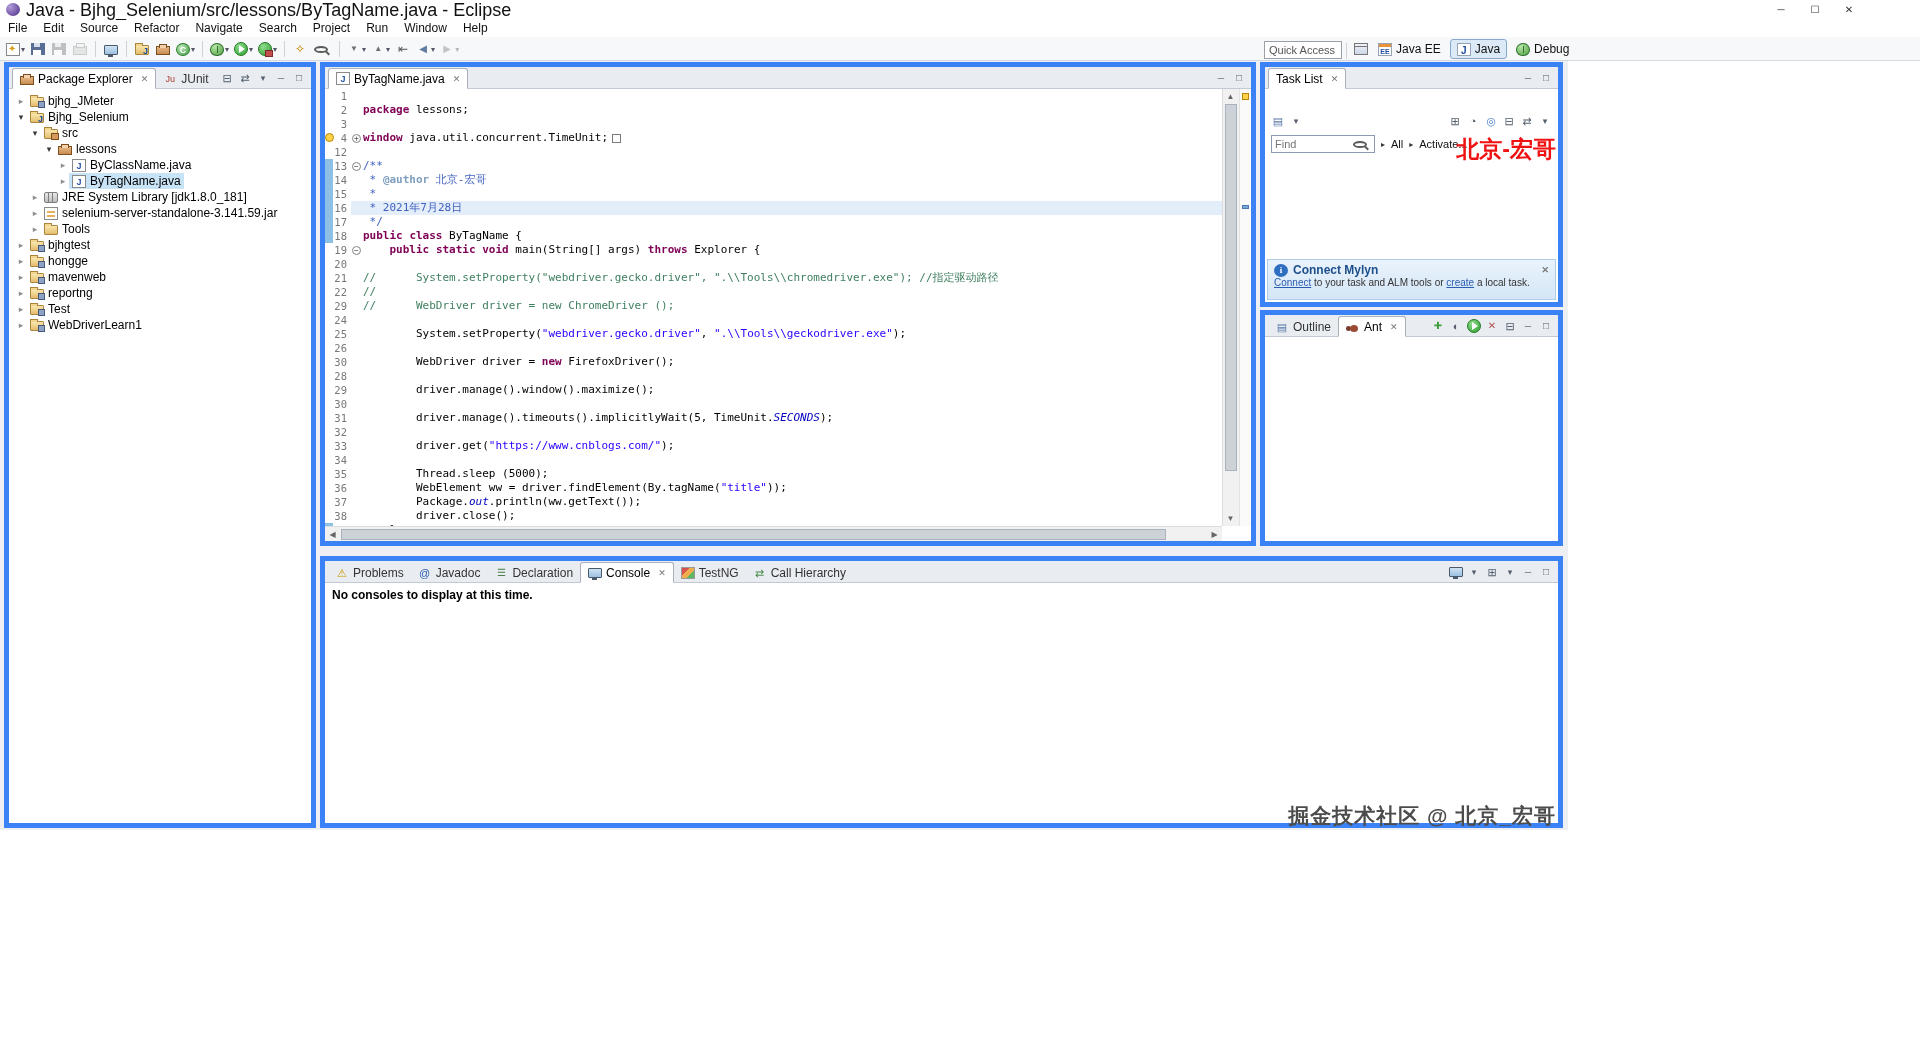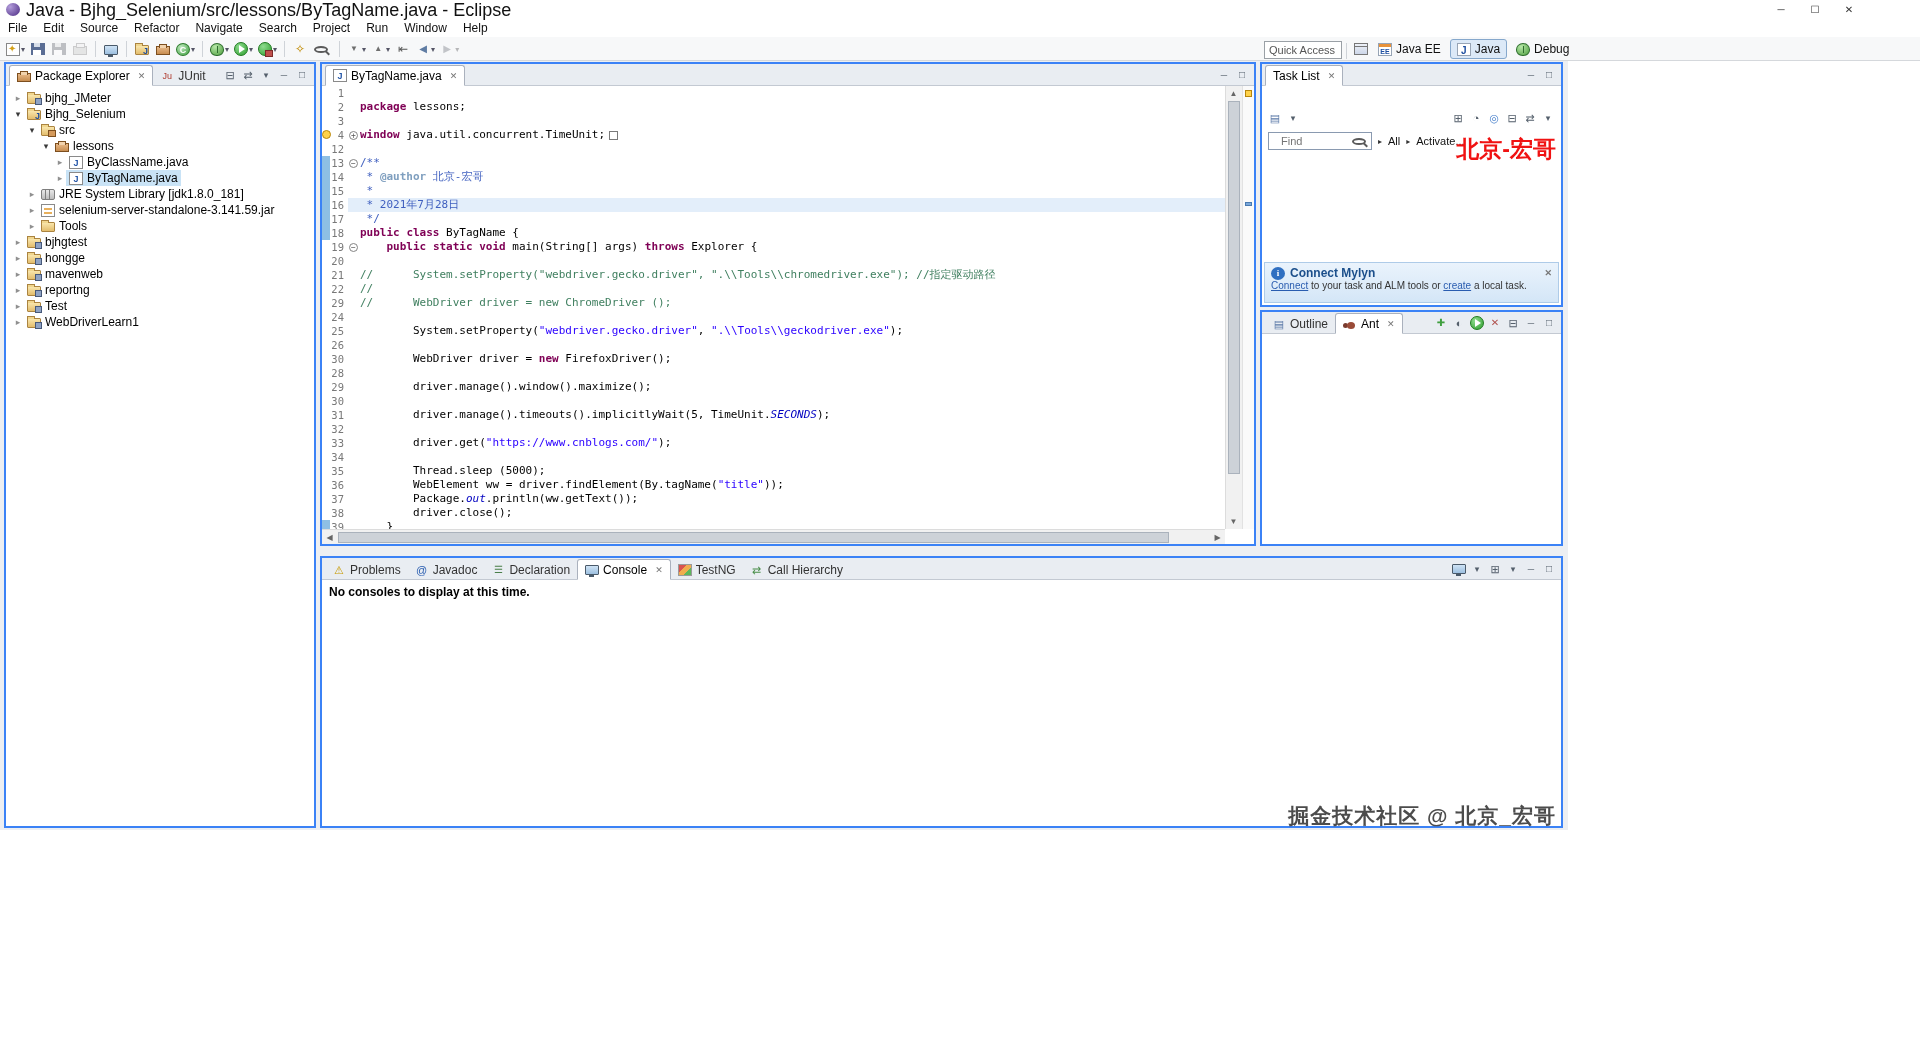--- a/index.html
+++ b/index.html
@@ -21,21 +21,21 @@
   .tbsep{width:1px;height:16px;background:#cfd3d8;margin:0 4px;display:inline-block}
   .dis{opacity:.4;filter:grayscale(.8)}
   .tb-right{position:absolute;left:1264px;top:2px;display:flex;align-items:flex-end;}
   .qa{width:78px;height:18px;border:1px solid #9aa0a6;font-size:11px;padding:0 4px;background:#fff;color:#333}
   .qa::placeholder{color:#555}
   #perspectives{display:flex;gap:2px}
   .persp{display:inline-flex;align-items:center;gap:4px;height:20px;padding:0 6px;border:1px solid transparent;border-radius:3px;font-size:12px;color:#111}
   .persp.active{background:#dce9f7;border-color:#86a8cc}
   
   .workbench{position:absolute;left:0;top:61px;width:1568px;height:769px;background:#edeff2}
-  .panel{position:absolute;background:#84cc16;border:2px solid #3b82f6}
+  .panel{position:absolute;background:#84cc16;border:5px solid #3b82f6}
   #pkgPanel{left:4px;top:62px;width:312px;height:766px}
   #edPanel{left:320px;top:62px;width:936px;height:484px}
   #tlPanel{left:1260px;top:62px;width:303px;height:245px}
   #oaPanel{left:1260px;top:310px;width:303px;height:236px}
   #cnPanel{left:320px;top:556px;width:1243px;height:272px}
   .tabrow{height:22px;background:#e9edf2;border-bottom:1px solid #c3c9d2;display:flex;align-items:center;padding:0 3px;position:relative}
   .vtab{display:inline-flex;align-items:center;gap:4px;height:21px;padding:0 7px;font-size:12px;color:#333;position:relative;top:1px;white-space:nowrap}
   .vtab.active{background:#fff;border:1px solid #aab1bd;border-bottom-color:#fff;border-radius:3px 3px 0 0;color:#000}
   .vtlabel{white-space:nowrap}
   .tclose{margin-left:4px;font-size:9px;color:#777}
@@ -74,21 +74,21 @@
   .overview{position:absolute;right:0;top:0;bottom:15px;width:12px;background:#fafafa;border-left:1px solid #e2e2e2}
   .ovmark{position:absolute;left:2px;top:4px;width:7px;height:7px;background:#ffd24a;border:1px solid #b8860b}
   .ovmark2{position:absolute;left:2px;top:116px;width:7px;height:4px;background:#7aa7d9;border:1px solid #4a7ab0}
   .hscroll{position:absolute;left:0;right:29px;bottom:0;height:15px;background:#f1f1f1;border-top:1px solid #dcdcdc;display:flex;align-items:center}
   .hscroll .sarrow{flex:none;height:15px}
   .hthumb{flex:1;height:11px;background:#cdd2d8;border:1px solid #aab2bc;margin:0 1px}
   .hgap{width:40px;flex:none}
   
   .tl-toolbar{position:absolute;top:22px;left:0;right:0;height:20px;display:flex;align-items:center;padding:0 4px;background:#fff}
   .tl-find{position:absolute;top:44px;left:0;right:0;height:22px;display:flex;align-items:center;gap:6px;padding:0 6px;background:#fff}
-  .findwrap{display:inline-flex;align-items:center;border:1px solid #8a9ab0;height:18px;width:104px;background:#fff;padding:0 12px}
+  .findwrap{display:inline-flex;align-items:center;border:1px solid #8a9ab0;height:18px;width:104px;background:#fff;padding:0 3px}
   .findwrap input{border:none;outline:none;flex:1;width:70px;font-size:11px;color:#444;font-family:"Liberation Sans",sans-serif}
   .tri{font-size:8px;color:#333}
   .flabel{font-size:11px;color:#111}
   .mylyn{position:absolute;left:2px;right:2px;bottom:2px;height:41px;background:linear-gradient(#eaf3fc,#d4e6f7);border:1px solid #aecbe8;padding:3px 6px;font-size:10px}
   .mylyn-t{display:flex;align-items:center;gap:5px;font-weight:bold;color:#1c4f8b;font-size:12px}
   .mylyn-b{margin-top:0;color:#333}
   .mylyn a{color:#2a5db0;text-decoration:underline}
   
   .console-msg{padding:5px 7px;font-size:12px;font-weight:bold;color:#000}
   

